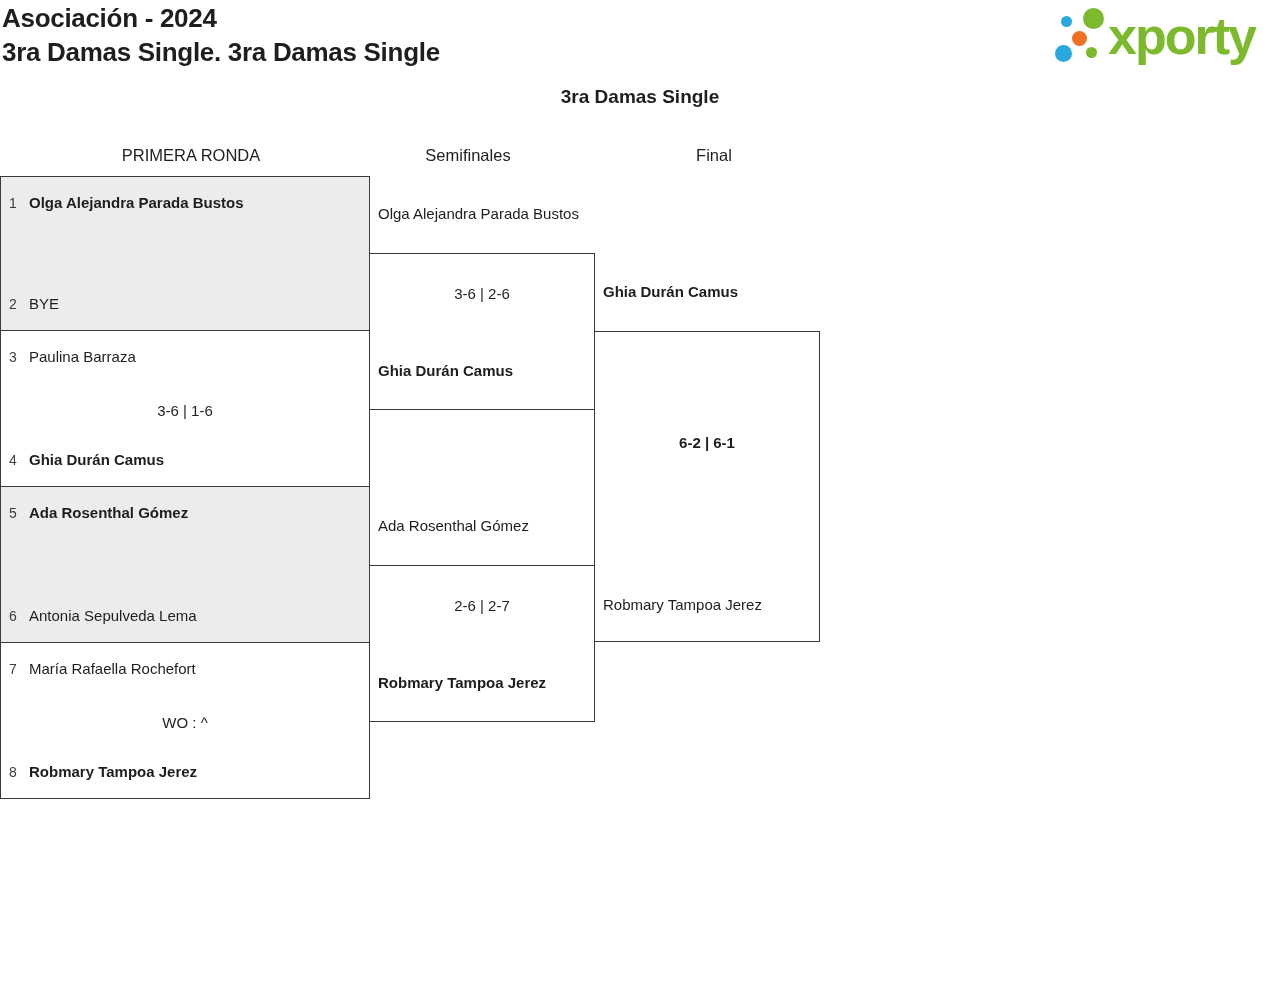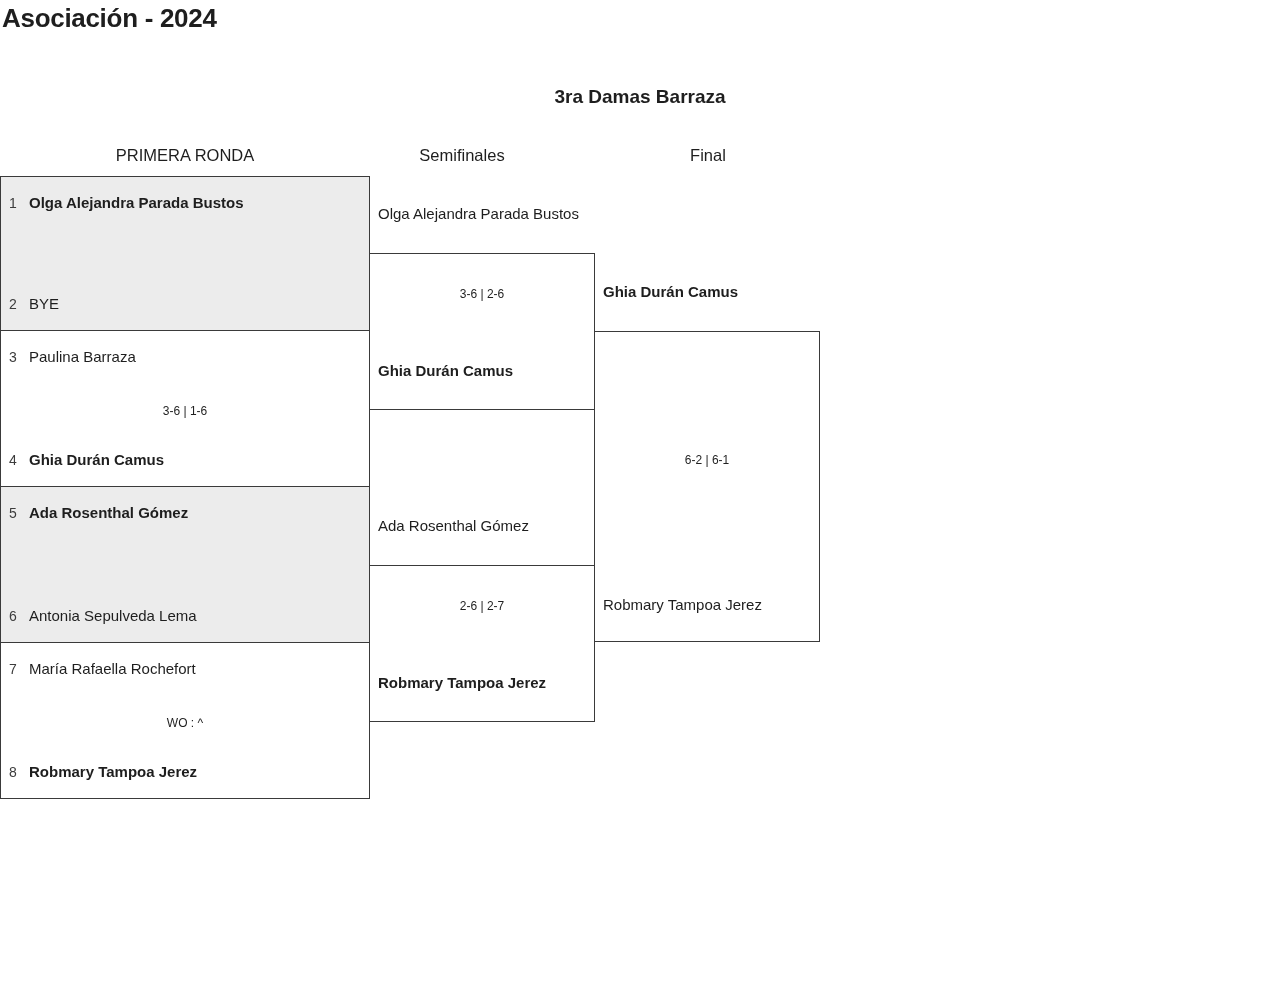--- a/index.html
+++ b/index.html
@@ -14,58 +14,67 @@
   #title2 { top:37px; }
   .logo { position:absolute; left:1048px; top:4px; width:230px; height:72px; cursor:pointer; }
   .dot { position:absolute; border-radius:50%; }
   .logo-text {
     position:absolute; left:60px; top:-4px; font-size:52px; font-weight:800;
     letter-spacing:-2px; color:#7cb92c; line-height:72px;
   }
   
   .subtitle { position:absolute; top:86px; left:0; width:1280px; text-align:center;
     font-size:19px; font-weight:700; }
-  .colhdr { position:absolute; top:146px; font-size:16.5px; font-weight:500; text-align:center; }
+  .colhdr { position:absolute; top:146px; font-size:16.5px; font-weight:500; text-align:center;margin-left:6px; }
   #hdr-first { left:0; width:370px; }
   #hdr-semis { left:349px; width:226px; }
   #hdr-final { left:595px; width:226px; }
   
   .match { position:absolute; left:0; width:370px; border:1px solid #3a3a3a; background:#fff; }
   .match.gray { background:#ececec; }
   .prow { position:absolute; left:8px; right:8px; display:flex; align-items:baseline; line-height:18px; }
   .prow.top { top:17px; }
   .prow.bottom { bottom:17px; }
   .seed { flex:0 0 20px; font-size:14px; color:#3c3c3c; }
   .name { font-size:15px; white-space:nowrap; }
   .winner { font-weight:700; }
-  .score { position:absolute; left:0; right:0; text-align:center; font-size:12px;
+  .score { position:absolute; left:0; right:0; text-align:center; font-size:15px;
     color:#1f1f1f; line-height:18px; }
   .match .score { top:71px; }
   
   .roundbox { position:absolute; border:1px solid #3a3a3a; background:transparent; }
   #sf1 { left:369px; top:253px; width:226px; height:157px; }
   #sf2 { left:369px; top:565px; width:226px; height:157px; }
   #final-box { left:594px; top:331px; width:226px; height:311px; }
   .conn-name { position:absolute; left:8px; font-size:15px; line-height:18px; white-space:nowrap; }
   .sf .name-top { top:-49px; }
   .sf .sc { top:31px; }
   .sf .name-bottom { top:108px; }
   #final-box .name-top { top:-49px; }
-  #final-box .sc { top:119px; }
+  #final-box .sc { top:102px;font-weight:bold; }
   #final-box .name-bottom { top:264px; }
 </style>
 </head>
 <body>
 
 <div class="page">
 
   <div class="title" id="title1">Asociación - 2024</div>
+  <div class="title" id="title2">3ra Damas Single. 3ra Damas Single</div>
 
+  <div class="logo">
+    <span class="dot" style="left:13px;top:12px;width:11px;height:11px;background:#29a8e0;"></span>
+    <span class="dot" style="left:35px;top:4px;width:21px;height:21px;background:#7cb92c;"></span>
+    <span class="dot" style="left:24px;top:27px;width:15px;height:15px;background:#ee7123;"></span>
+    <span class="dot" style="left:7px;top:41px;width:17px;height:17px;background:#29a8e0;"></span>
+    <span class="dot" style="left:38px;top:43px;width:11px;height:11px;background:#7cb92c;"></span>
+    <span class="logo-text">xporty</span>
+  </div>
 
-  <div class="subtitle">3ra Damas Barraza</div>
+  <div class="subtitle">3ra Damas Single</div>
   <div class="colhdr" id="hdr-first">PRIMERA RONDA</div>
   <div class="colhdr" id="hdr-semis">Semifinales</div>
   <div class="colhdr" id="hdr-final">Final</div>
 
   <div class="match gray" style="top:176px;height:155px;">
     <div class="prow top">
       <span class="seed">1</span>
       <span class="name winner">Olga Alejandra Parada Bustos</span>
     </div>
     <div class="prow bottom">

